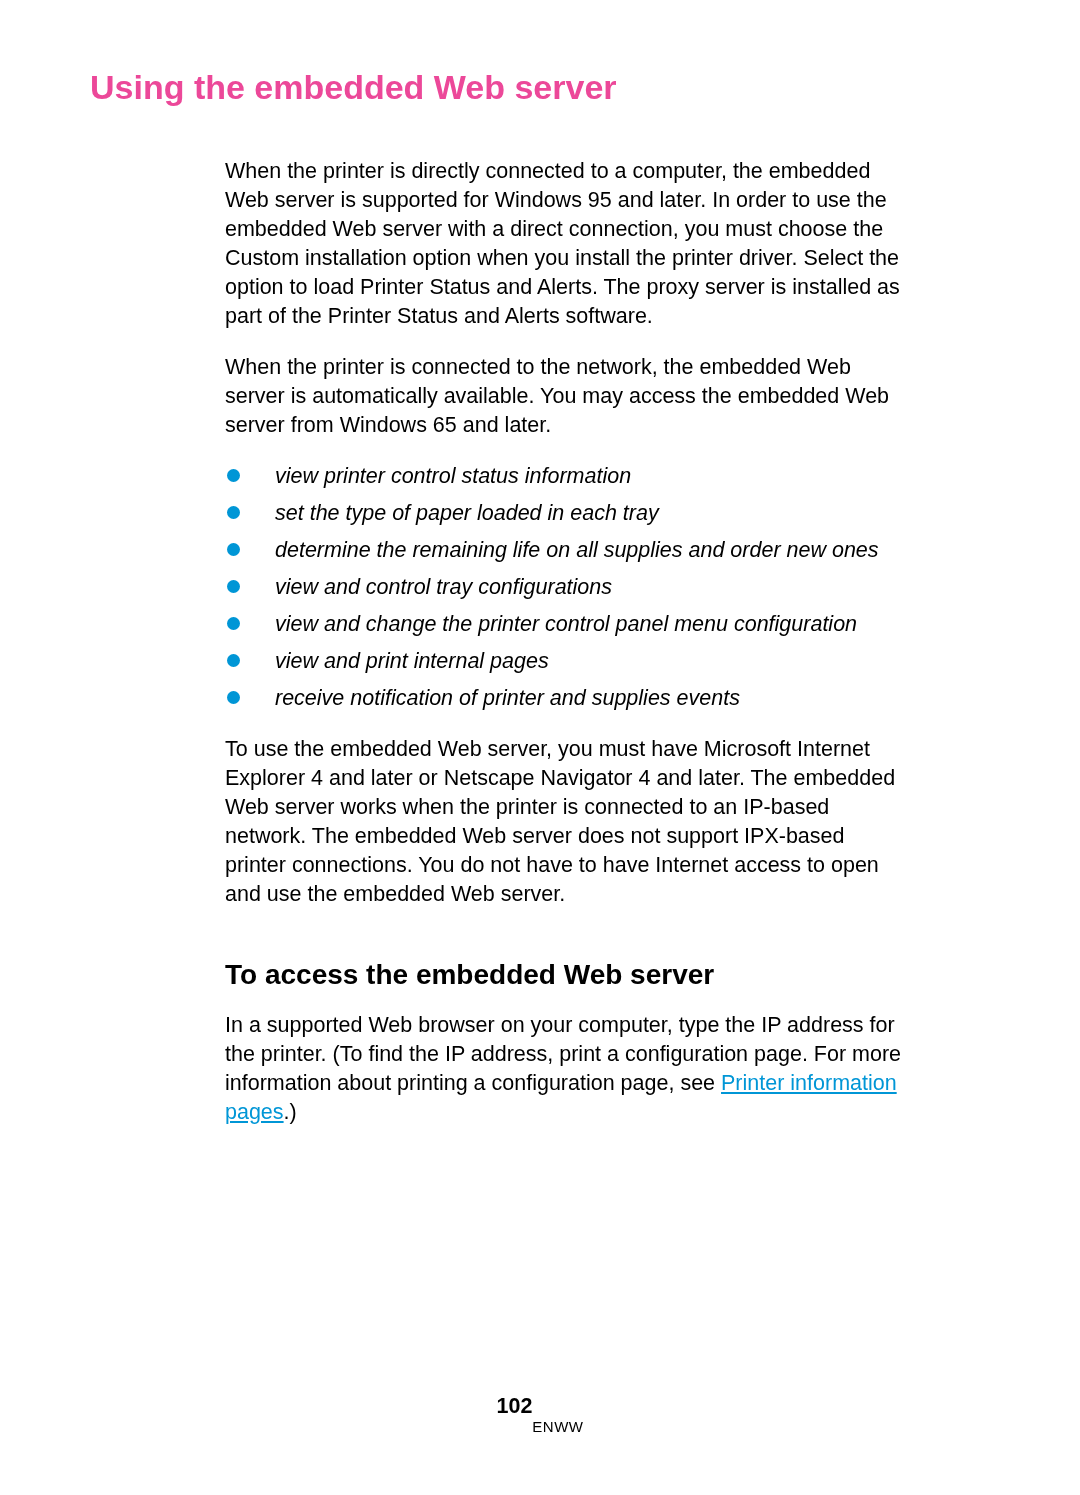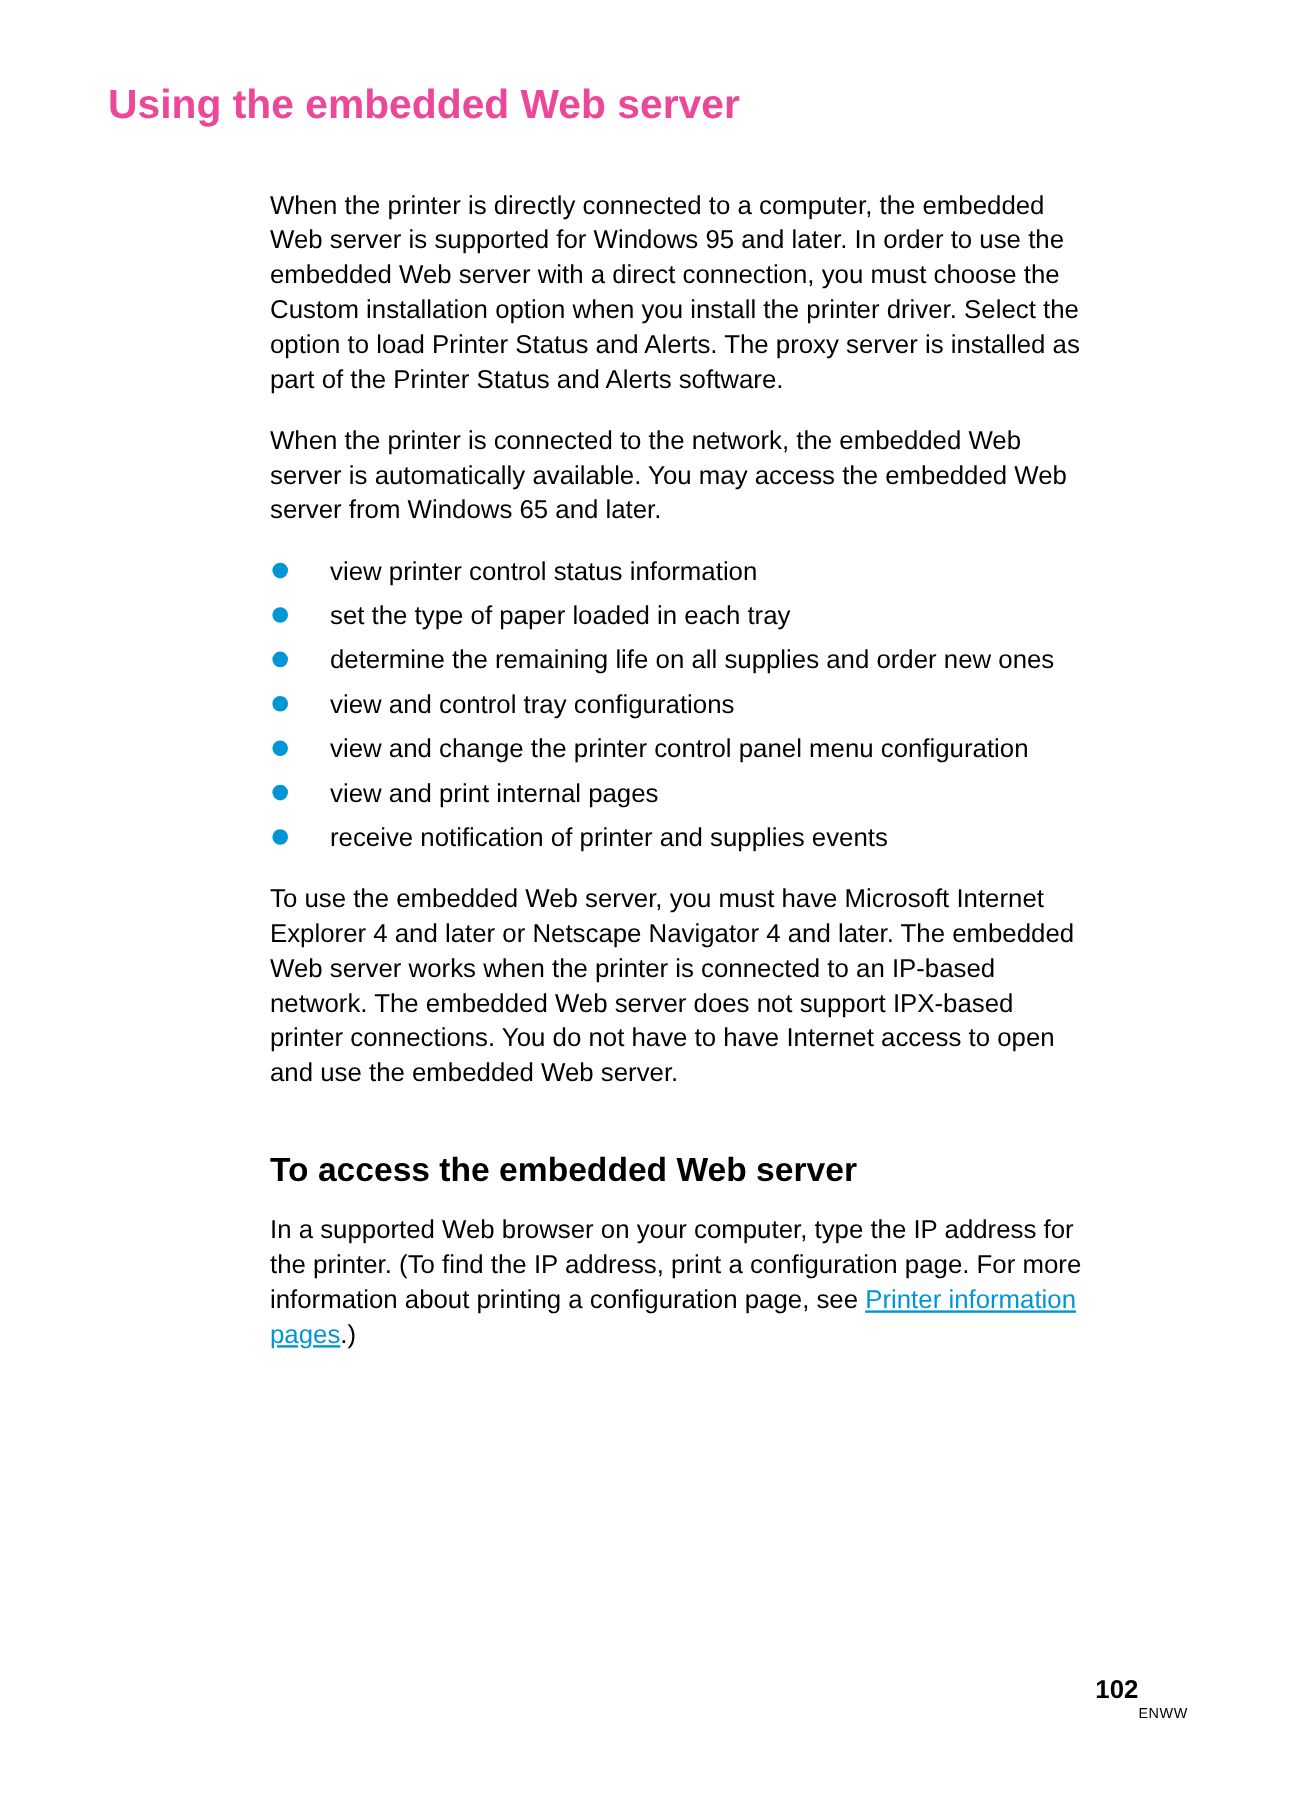--- a/index.html
+++ b/index.html
@@ -24,20 +24,21 @@
     }
     .para {
       font-size: 21.5px;
       line-height: 1.35;
       margin-bottom: 22px;
       color: #000000;
     }
     ul.bullets {
       list-style: none;
       margin-bottom: 22px;
+      font-style: italic;
     }
     ul.bullets li {
       font-size: 21.5px;
       line-height: 1.35;
       margin-bottom: 8px;
       position: relative;
       padding-left: 50px;
     }
     ul.bullets li::before {
       content: "";
@@ -59,29 +60,29 @@
     a.link {
       color: #0096d6;
       text-decoration: underline;
     }
     .footer {
       position: absolute;
       bottom: 60px;
       left: 90px;
       right: 90px;
       display: flex;
-      justify-content: flex-end;
+      justify-content: center;
       align-items: center;
     }
     .page-num {
       font-size: 21.5px;
       font-weight: bold;
     }
     .footer-right {
-      font-size: 12px;
+      font-size: 15px;
       letter-spacing: 0.5px;
       margin-top: 40px;
     }
   </style>
 </head>
 <body>
 
 <h1 class="page-title">Using the embedded Web server</h1>
 
 <div class="body-text">

